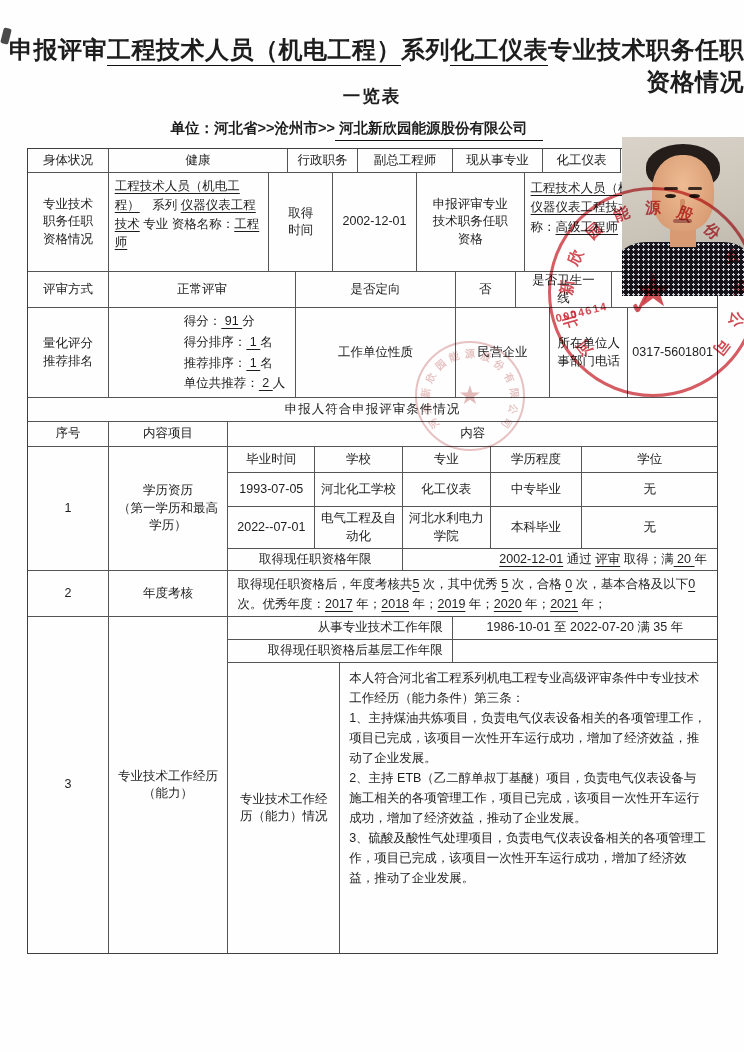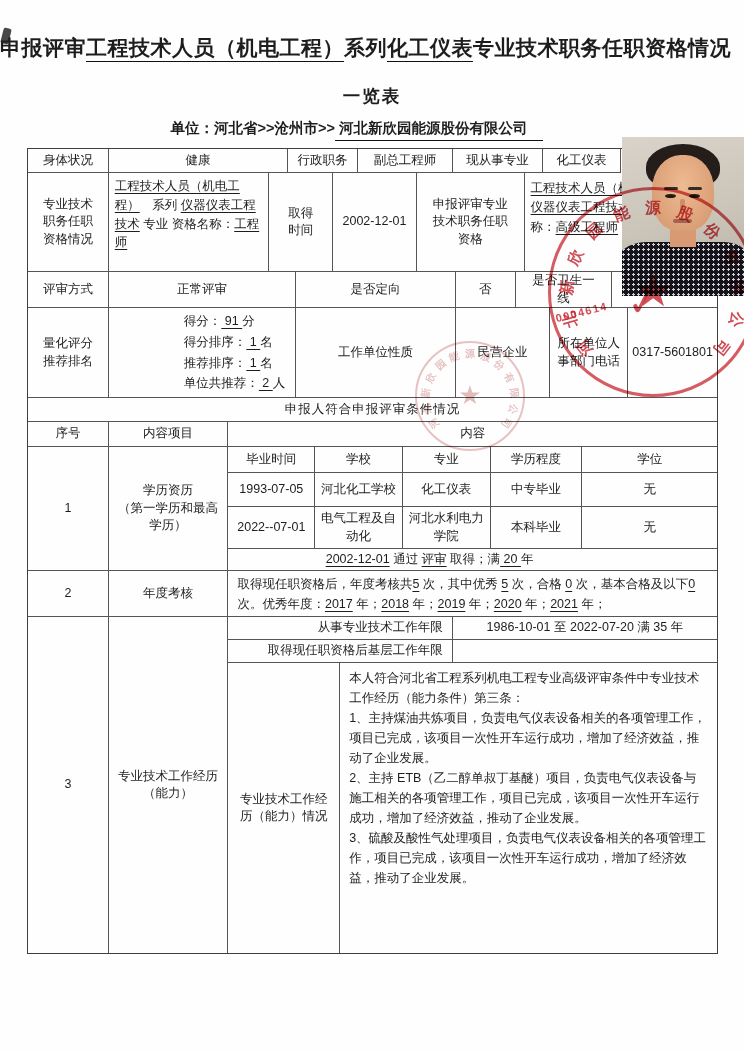--- a/index.html
+++ b/index.html
@@ -1,20 +1,20 @@
 <!DOCTYPE html>
 <html><head>
 <meta charset="utf-8">
 <style>
   html,body{margin:0;padding:0;}
   #root{position:relative;width:744px;height:1052px;background:#fefefe;overflow:hidden;
         font-family:"Liberation Sans","DejaVu Sans",sans-serif;color:#1d1d1d;}
   
-  .title1{position:absolute;left:0;top:34px;width:744px;text-align:left;
-          font-size:21px;font-weight:700;letter-spacing:.5px;}
+  .title1{position:absolute;left:0;top:34px;width:744px;text-align:right;
+          font-size:24px;font-weight:700;letter-spacing:.5px;}
   .title1 .u{border-bottom:1.6px solid #111;padding-bottom:2px;text-decoration:none;}
   .title2{position:absolute;left:0;top:84px;width:744px;text-align:center;
           font-size:17.5px;font-weight:700;letter-spacing:2px;}
   .unitline{position:absolute;left:0;top:119px;width:714px;text-align:center;
             font-size:14.5px;font-weight:700;}
   .unitline .uname{display:inline-block;border-bottom:1.6px solid #111;
                    padding:0 16px 2px 4px;}
   
   .tbl{position:absolute;left:27px;top:148px;width:691px;border:1.3px solid #3f3f3f;
        box-sizing:border-box;background:transparent;font-size:12.5px;line-height:1.4;}
@@ -177,20 +177,21 @@
         <div class="nrow" style="height:42px;">
           <div class="c" style="width:87px;">2022--07-01</div>
           <div class="c pre" style="width:88px;">电气工程及自
 动化</div>
           <div class="c pre" style="width:88px;">河北水利电力
 学院</div>
           <div class="c" style="width:92px;">本科毕业</div>
           <div class="c endr" style="width:135px;">无</div>
         </div>
         <div class="nrow" style="height:22px;">
+          <div class="c" style="width:175px;">取得现任职资格年限</div>
           <div class="c left endr" style="width:315px;padding:0 10px;">
               <span><span class="u">2002-12-01</span><span> 通过 </span><span class="u">评审</span><span> 取得；满</span><span class="u"> 20  </span><span> 年</span></span>
             </div>
         </div>
       </div>
     </div>
 
     <div class="row" style="height:46px;">
       <div class="c" style="width:81px;">2</div>
       <div class="c" style="width:120px;">年度考核</div>

